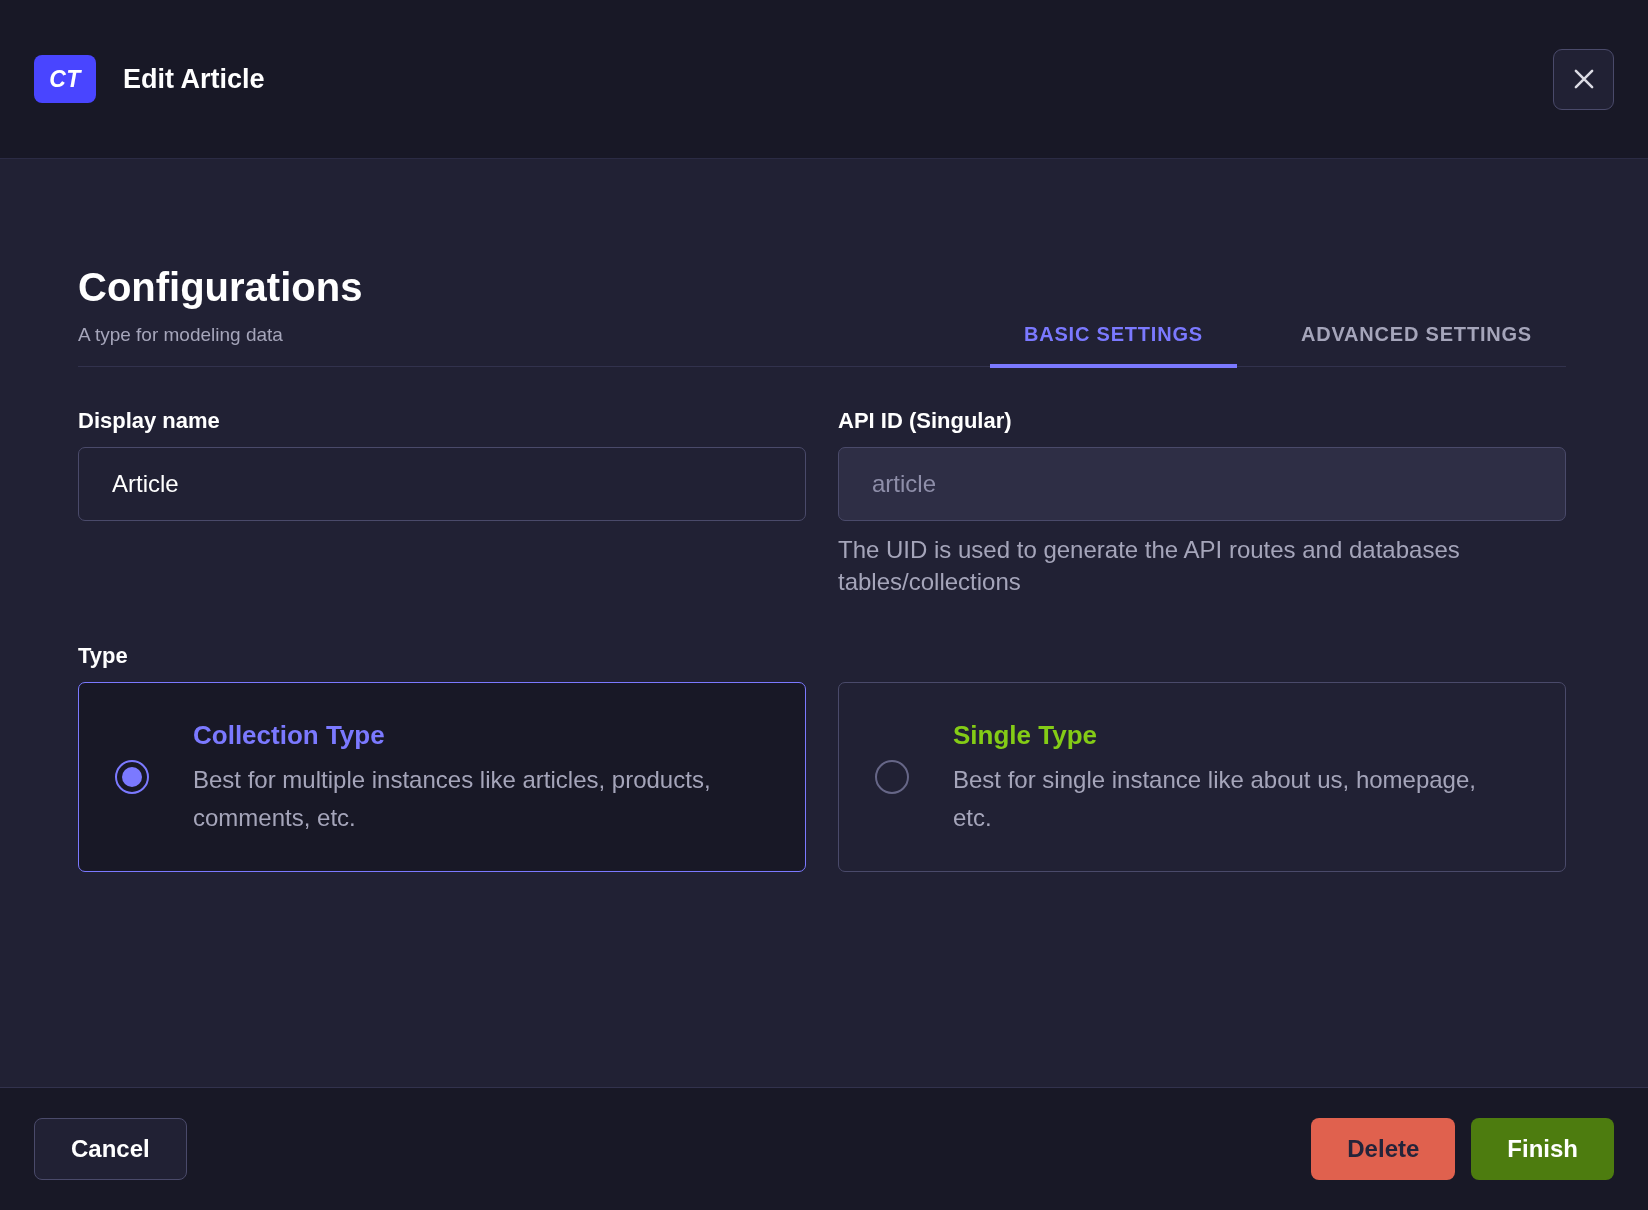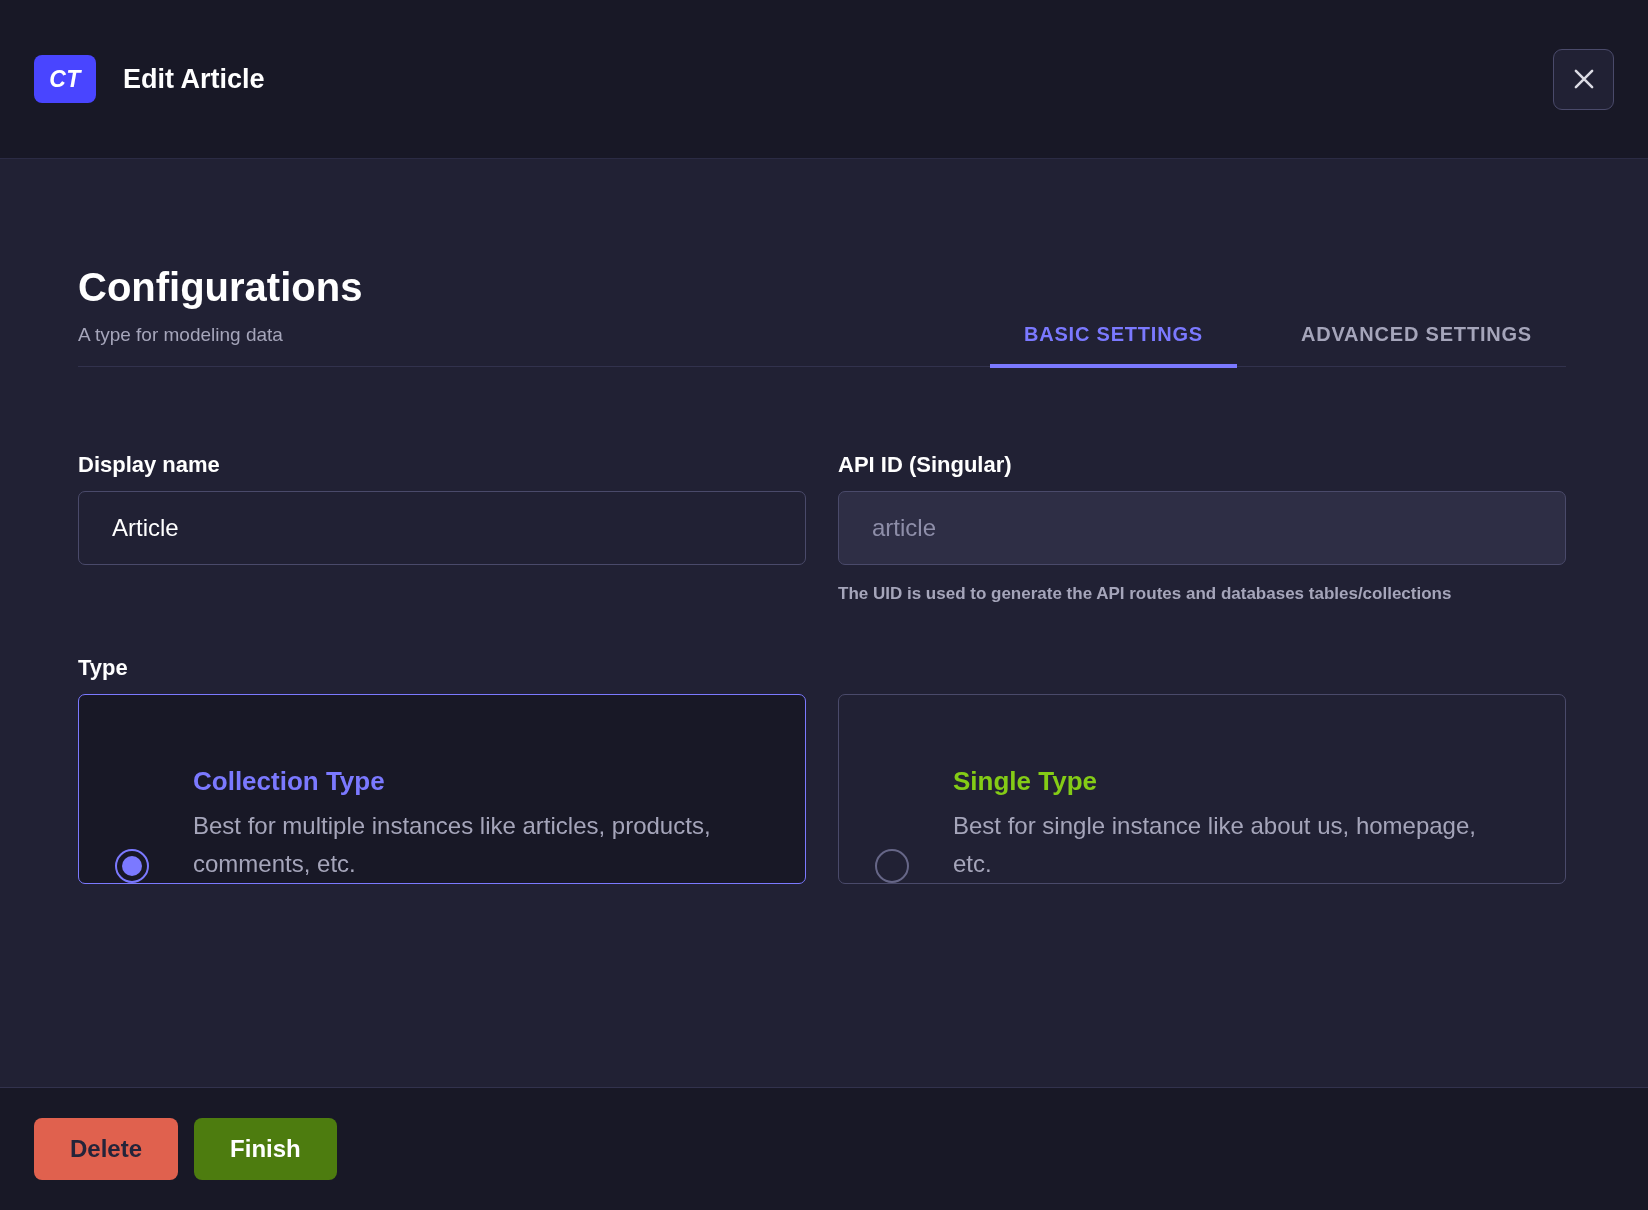--- a/index.html
+++ b/index.html
@@ -104,65 +104,63 @@
     grid-template-columns: 1fr 1fr;
     column-gap: 32px;
   }
   .field-label {
     display: block;
     color: #ffffff;
     font-size: 22px;
     font-weight: 700;
     line-height: 28px;
     margin-bottom: 12px;
-    margin-top: 44px;
   }
   .text-input {
     width: 100%;
     height: 74px;
     background: transparent;
     border: 1px solid #4a4a6a;
     border-radius: 7px;
     padding: 0 33px;
     color: #ffffff;
     font-family: "Liberation Sans", sans-serif;
     font-size: 24px;
     outline: none;
   }
   .text-input.disabled-input {
     background: #2e2e45;
     color: #8e8ea9;
   }
   .field-hint {
     margin-top: 13px;
     color: #a5a5ba;
-    font-size: 17px;
+    font-size: 24px;
     line-height: 32px;
     max-width: 680px;
-    font-weight: bold;
   }
   .field + .field { margin-top: 32px; }
 
   
   .type-section { margin-top: 44px; }
   .cards-grid {
     margin-top: 12px;
     display: grid;
     grid-template-columns: 1fr 1fr;
     column-gap: 32px;
   }
   .type-card {
     height: 190px;
     border-radius: 7px;
     border: 1px solid #4a4a6a;
     background: transparent;
     display: flex;
-    align-items: flex-end;
+    align-items: center;
     gap: 44px;
-    padding: 0 36px;
+    padding: 8px 36px;
     cursor: pointer;
   }
   .type-card.selected {
     background: #181826;
     border-color: #7b79ff;
   }
   .radio {
     flex: 0 0 auto;
     width: 34px; height: 34px;
     border-radius: 50%;
@@ -302,19 +300,20 @@
             <div class="card-title">Single Type</div>
             <div class="card-desc">Best for single instance like about us, homepage, etc.</div>
           </div>
         </div>
 
       </div>
     </div>
   </main>
 
   <footer class="modal-footer">
+    <button class="btn btn-cancel">Cancel</button>
     <div class="footer-right">
       <button class="btn btn-delete">Delete</button>
       <button class="btn btn-finish">Finish</button>
     </div>
   </footer>
 
 </div>
 
 </body></html>

